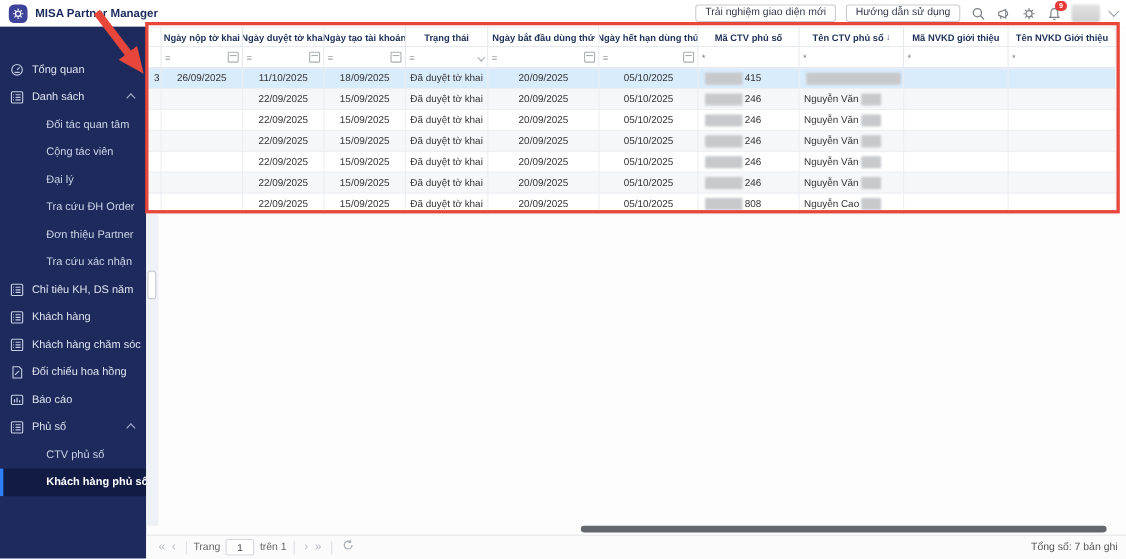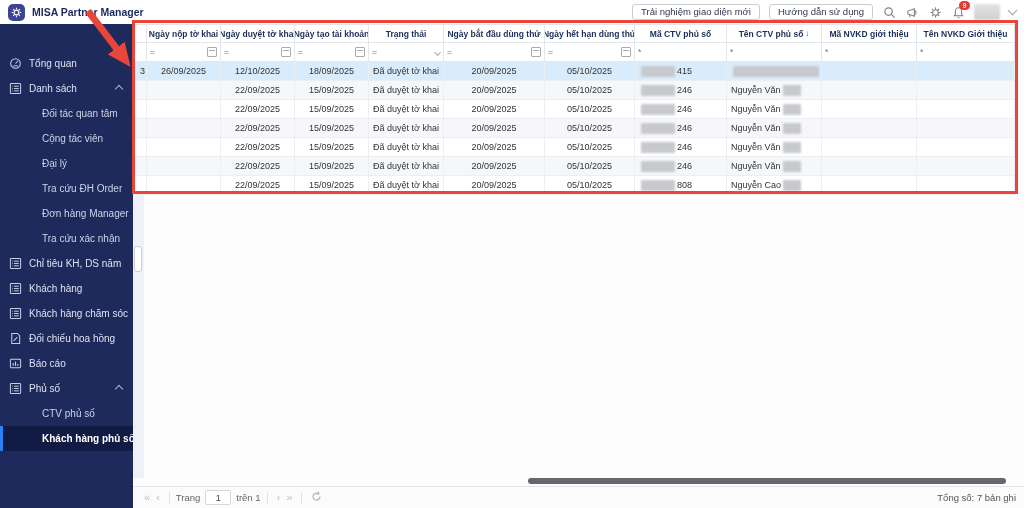--- a/index.html
+++ b/index.html
@@ -162,21 +162,21 @@
           <div class="s-item lvl1">
             <span>Cộng tác viên</span>
           </div>
           <div class="s-item lvl1">
             <span>Đại lý</span>
           </div>
           <div class="s-item lvl1">
             <span>Tra cứu ĐH Order</span>
           </div>
           <div class="s-item lvl1">
-            <span>Đơn hàng Manager</span>
+            <span>Đơn thiệu Partner</span>
           </div>
           <div class="s-item lvl1">
             <span>Tra cứu xác nhận</span>
           </div>
           <div class="s-item">
             <span class="ic">
               <svg width="13" height="13" viewBox="0 0 14 14">
                 <rect x="1.5" y="1.5" width="11" height="11" rx="1" fill="none" stroke="#c6cde4" stroke-width="1.1"></rect>
                 <line x1="5.5" y1="4.5" x2="10.5" y2="4.5" stroke="#c6cde4" stroke-width="1.1"></line>
                 <line x1="5.5" y1="7" x2="10.5" y2="7" stroke="#c6cde4" stroke-width="1.1"></line>
@@ -339,21 +339,21 @@
           </div>
         <div>
             <div class="g-row d-row sel">
               <div class="r-cell r" style="width: 13px;">
                 <span>3</span>
               </div>
               <div class="r-cell c" style="width: 74px;">
                 <span>26/09/2025</span>
               </div>
               <div class="r-cell c" style="width: 74px;">
-                <span>12/10/2025</span>
+                <span>11/10/2025</span>
               </div>
               <div class="r-cell c" style="width: 74px;">
                 <span>18/09/2025</span>
               </div>
               <div class="r-cell " style="width: 75px;">
                 <span>Đã duyệt tờ khai</span>
               </div>
               <div class="r-cell c" style="width: 101px;">
                 <span>20/09/2025</span>
               </div>

